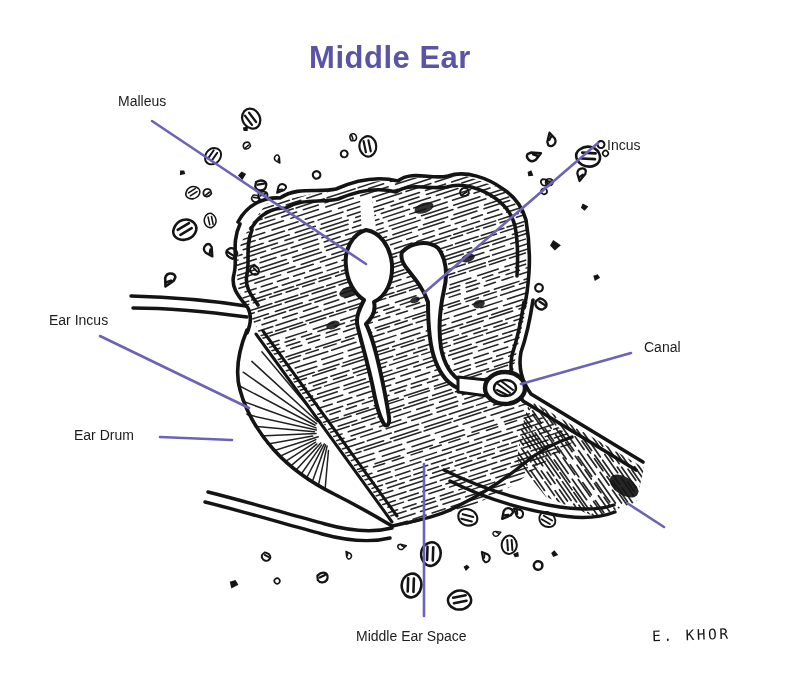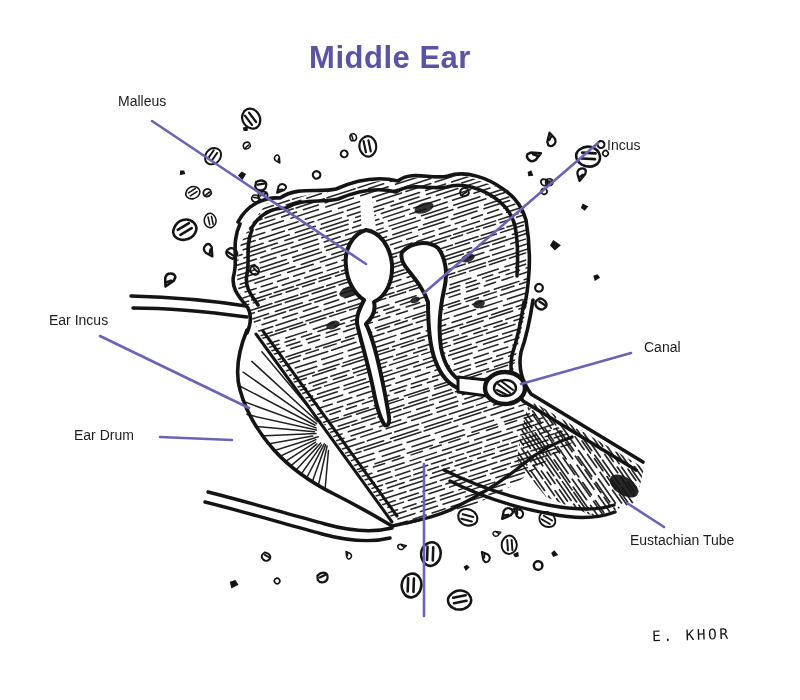--- a/index.html
+++ b/index.html
@@ -532,16 +532,16 @@
       <line class="leader" x1="627" y1="503" x2="664" y2="527"></line>
       <line class="leader" x1="424" y1="464" x2="424" y2="616"></line>
     </g>
   </svg>
 
   <div class="lbl" style="left:118px;top:93px">Malleus</div>
   <div class="lbl" style="left:607px;top:137px">Incus</div>
   <div class="lbl" style="left:49px;top:312px">Ear Incus</div>
   <div class="lbl" style="left:74px;top:427px">Ear Drum</div>
   <div class="lbl" style="left:644px;top:339px">Canal</div>
-  <div class="lbl" style="left:630px;top:532px">Eustachian Tube</div>
+  <div class="lbl" style="left:356px;top:628px">Middle Ear Space</div>
 
   <div class="sig">E. KHOR</div>
 </div>
 
 </body></html>

